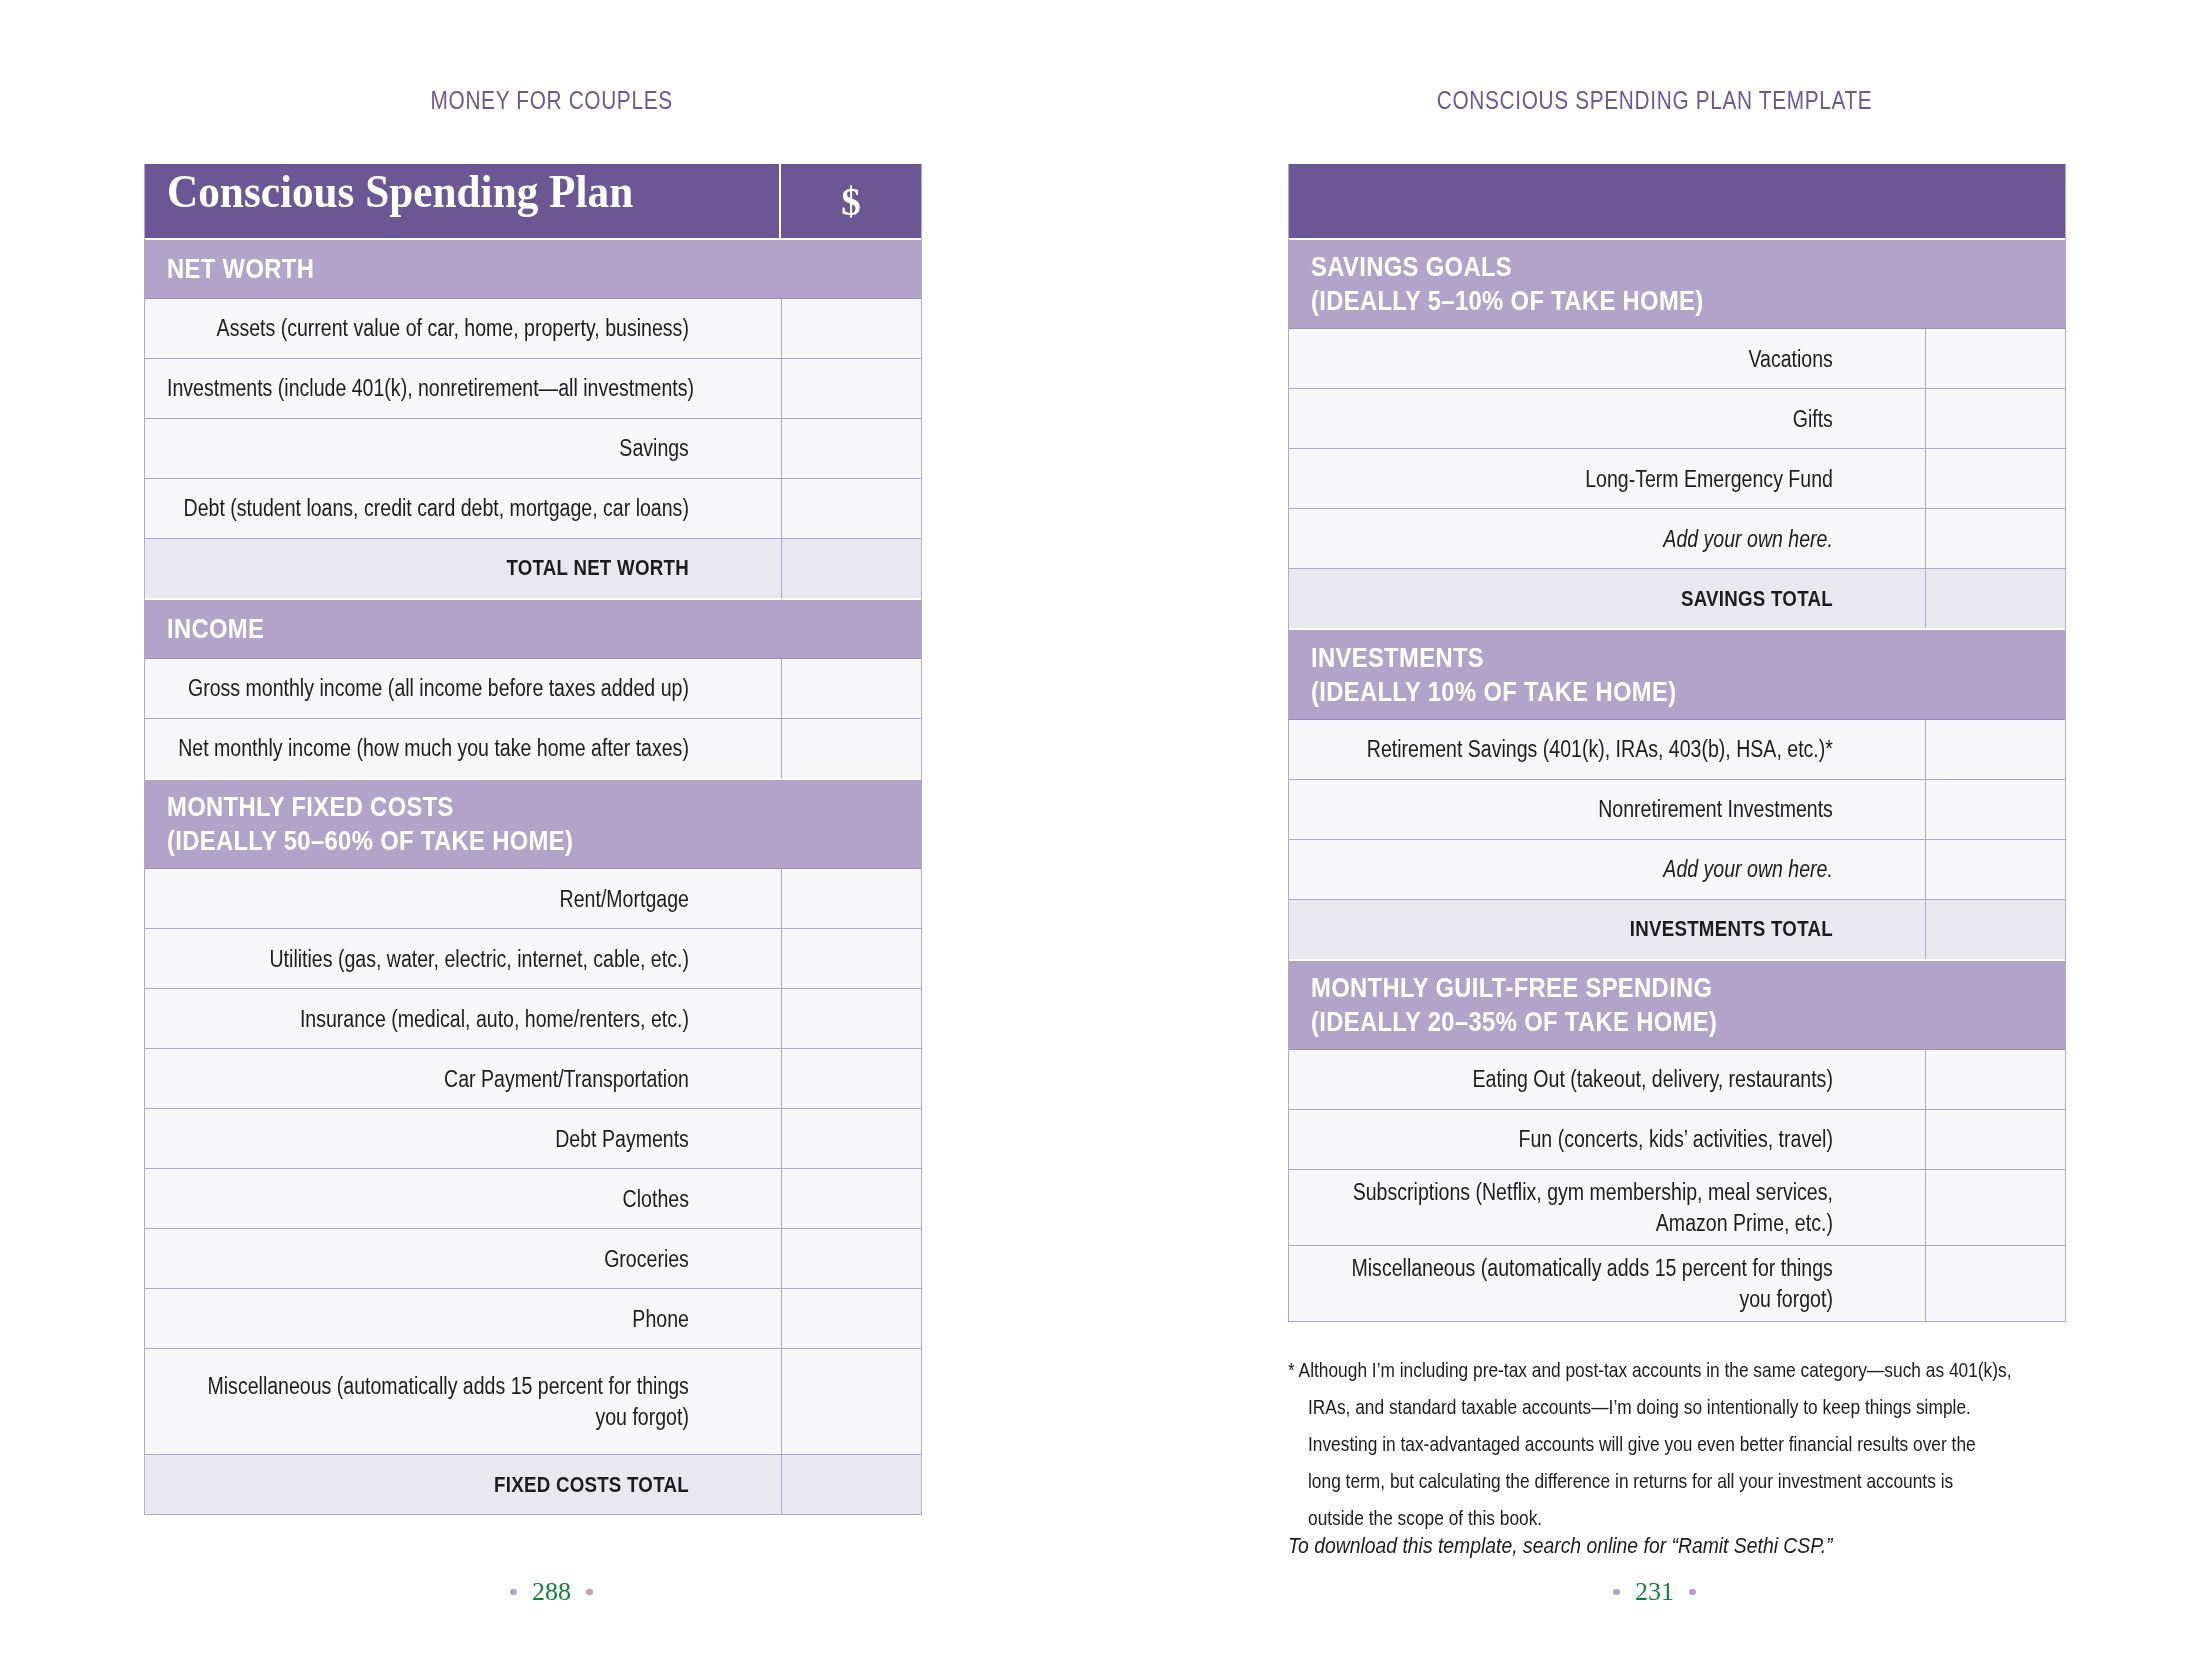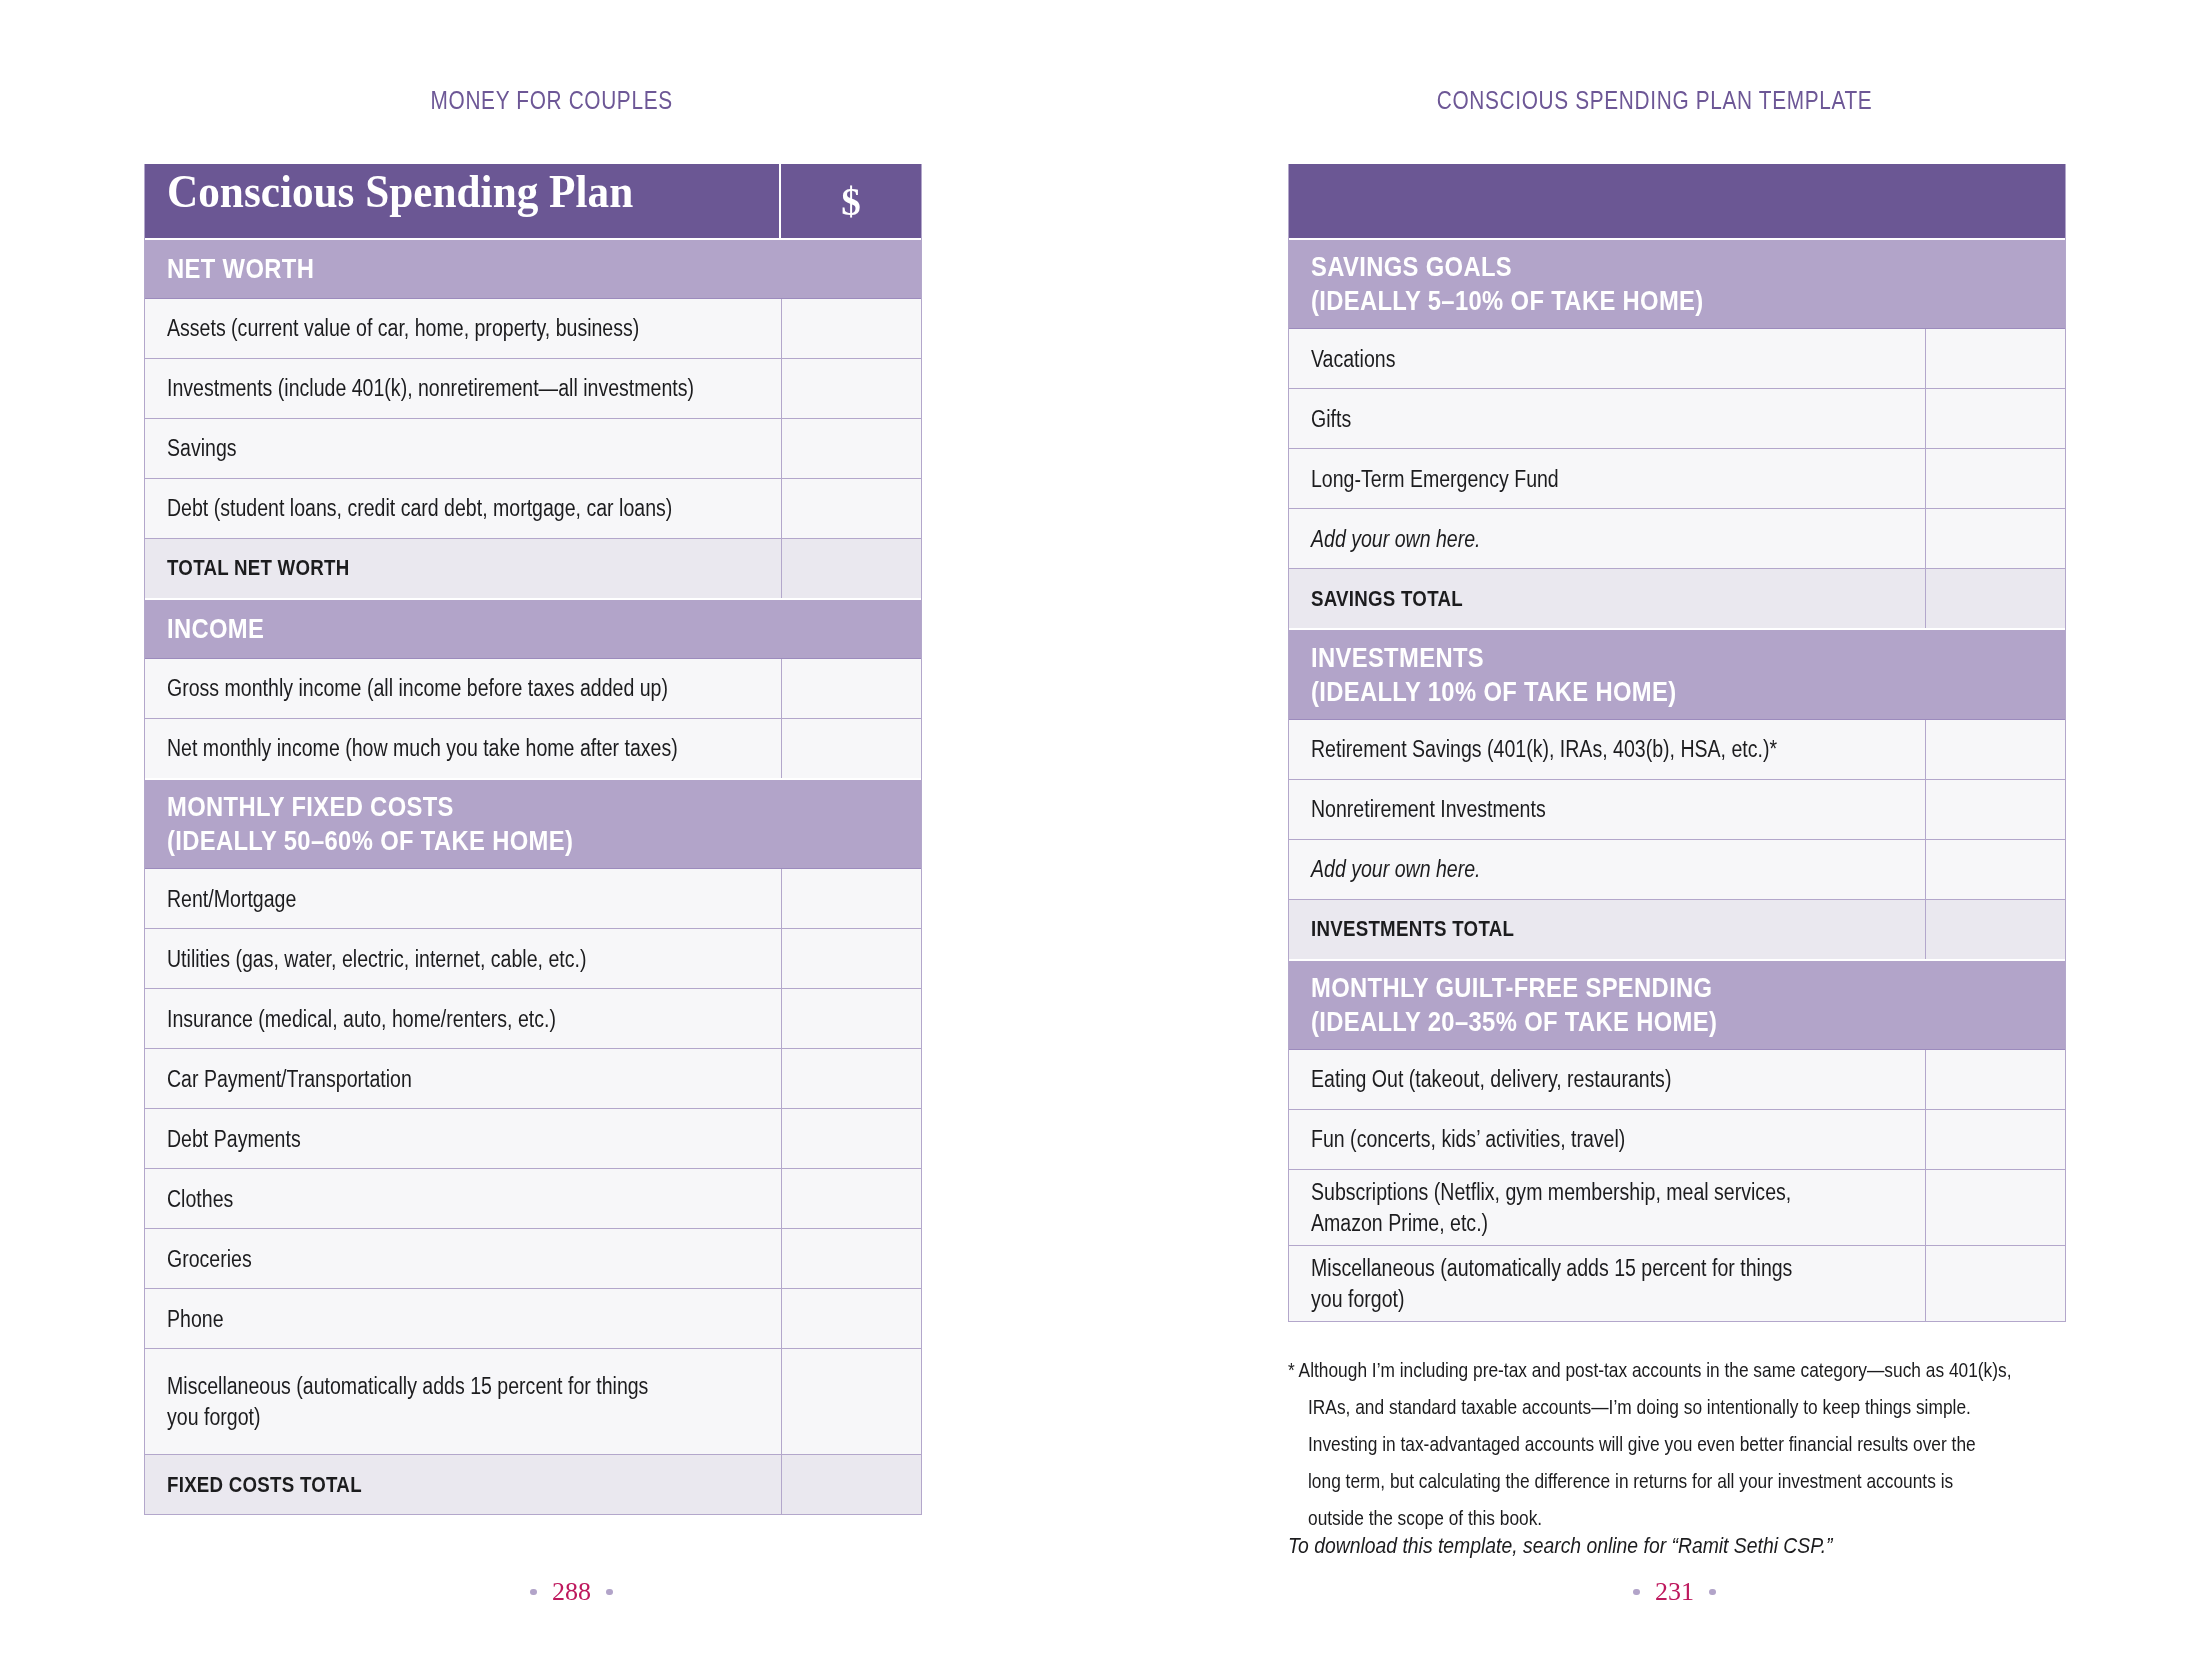--- a/index.html
+++ b/index.html
@@ -57,21 +57,21 @@
     border-top:2.5px solid #ffffff;border-bottom:1.7px solid var(--grid-dark);
     background:var(--section-purple);color:#ffffff;
     min-height:61px;box-sizing:border-box;padding:10.2px 0 10.2px 22px;
     display:flex;flex-direction:column;justify-content:center;
   }
   .bar-txt{
     display:inline-block;transform:scaleX(.85);transform-origin:0 50%;
     font-weight:bold;font-size:28px;letter-spacing:0.4px;line-height:34px;white-space:nowrap;
   }
 
-  .row{display:flex;min-height:59px;background:var(--row-bg);}
+  .row{display:flex;min-height:59px;background:var(--row-bg);text-align:right;}
   .row + .row{border-top:1.7px solid var(--grid-purple);}
   .row--tall{min-height:75px;}
   .row--xtall{min-height:105px;}
   .row--total{background:var(--total-row-bg);}
   .lblcell{
     width:636px;box-sizing:border-box;padding:6.8px 0 6.8px 22px;
     display:flex;flex-direction:column;justify-content:center;
   }
   .valcell{flex:1;border-left:1.7px solid var(--grid-purple);}
   .lbl{
@@ -91,21 +91,21 @@
 
   .download-note{position:absolute;left:185px;top:1517px;}
   .dn-txt{
     display:inline-block;transform:scaleX(.88);transform-origin:0 50%;
     font-size:22px;font-style:italic;color:var(--body-text);white-space:nowrap;
   }
 
   .page-number{
     position:absolute;top:1559px;left:0;width:1103px;height:34px;
     display:flex;align-items:center;justify-content:center;gap:15px;
-    font-family:"Liberation Serif", serif;font-size:26px;color:#be185d;margin-left:20px;
+    font-family:"Liberation Serif", serif;font-size:26px;color:#15803d;
   }
   .pn-dot{width:6.8px;height:6.8px;border-radius:50%;background:var(--section-purple);}
 </style>
 </head>
 <body>
 
 <div class="spread">
 
   <section class="page page--left">
     <div class="running-head">

